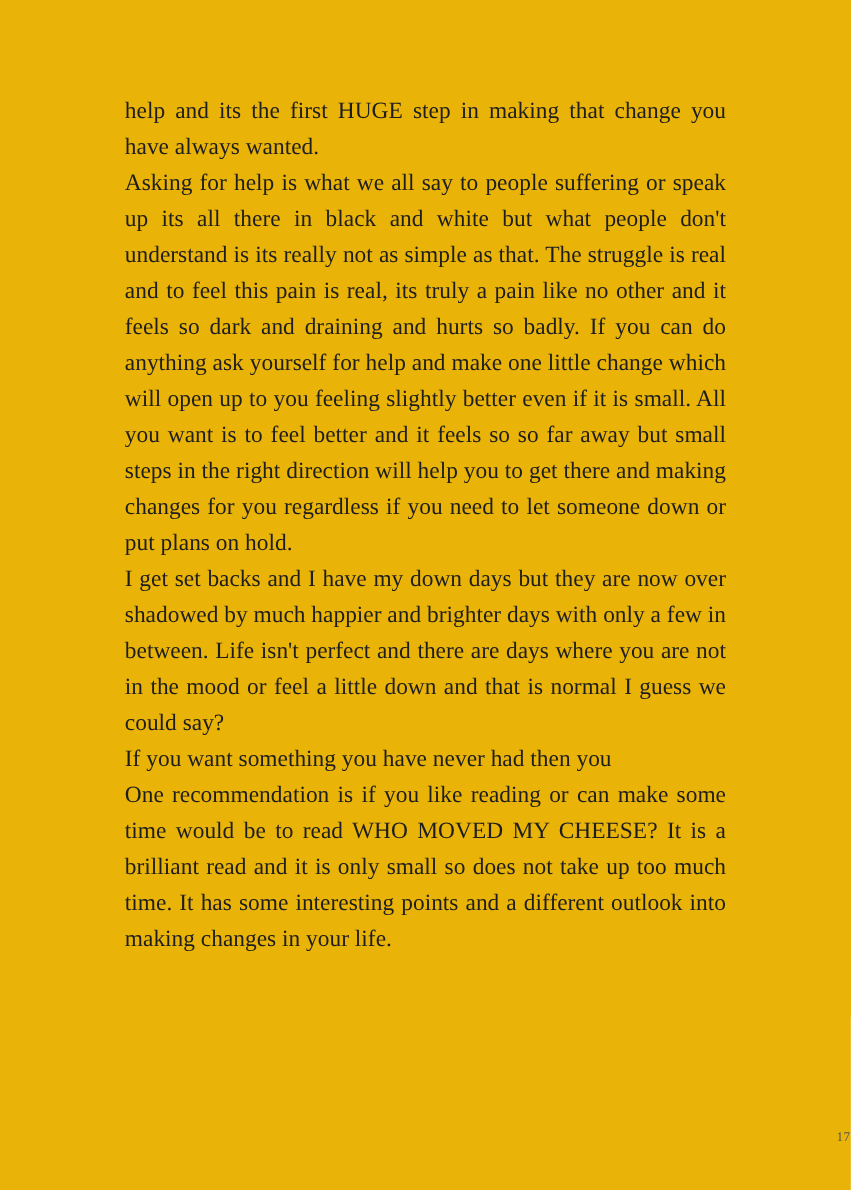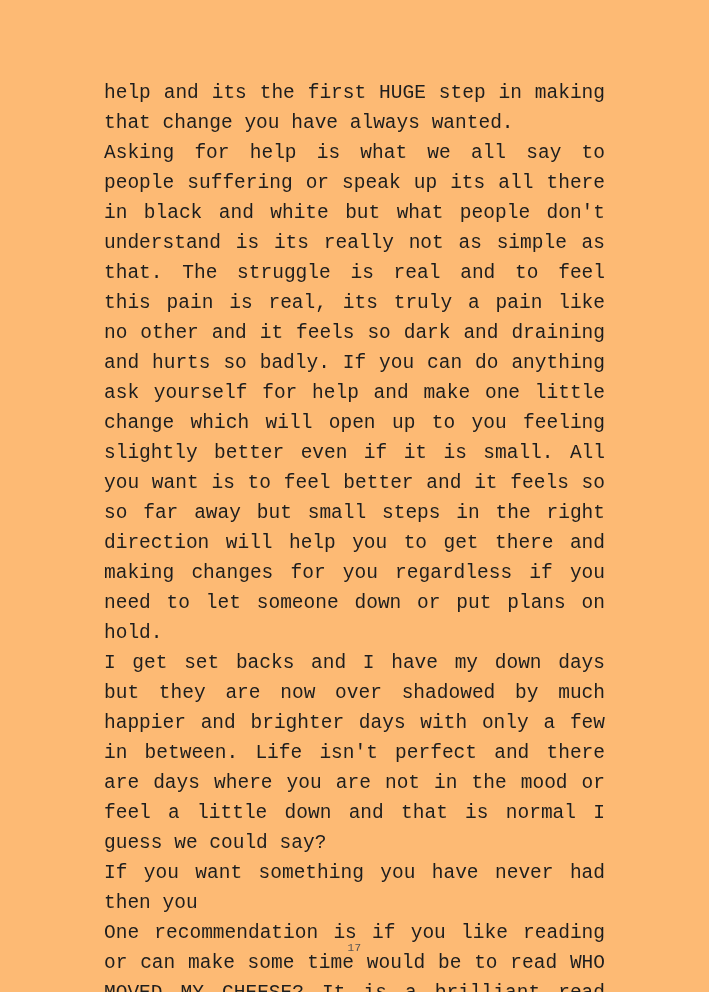--- a/index.html
+++ b/index.html
@@ -11,43 +11,42 @@
     width: 709px;
     height: 992px;
     position: relative;
     font-family: "Liberation Serif", "DejaVu Serif", serif;
     color: #1e1e1e;
     overflow: hidden;
   }
   .page {
     position: absolute;
     inset: 0;
-    background: #fdba74;
-    font-family: Liberation Mono, monospace;
+    background: #eab308;
   }
   .text-block {
     position: absolute;
     top: 78px;
     left: 104px;
     width: 501px;
     font-size: 19.5px;
     line-height: 30px;
     text-align: justify;
     text-justify: inter-word;
   }
   .text-block p {
     margin: 0;
     padding: 0;
   }
   .page-number {
     position: absolute;
     bottom: 38px;
     left: 0;
     width: 100%;
-    text-align: center;
+    text-align: right;
     font-size: 11px;
     color: #555555;
     letter-spacing: 0.5px;
   }
 </style>
 </head>
 <body>
 
 <div class="page">
   <div class="text-block">

